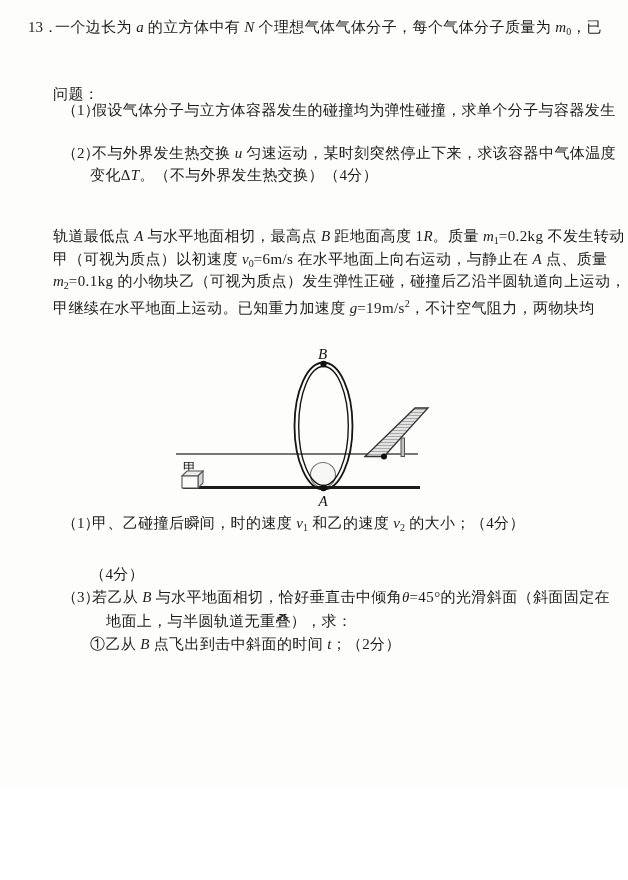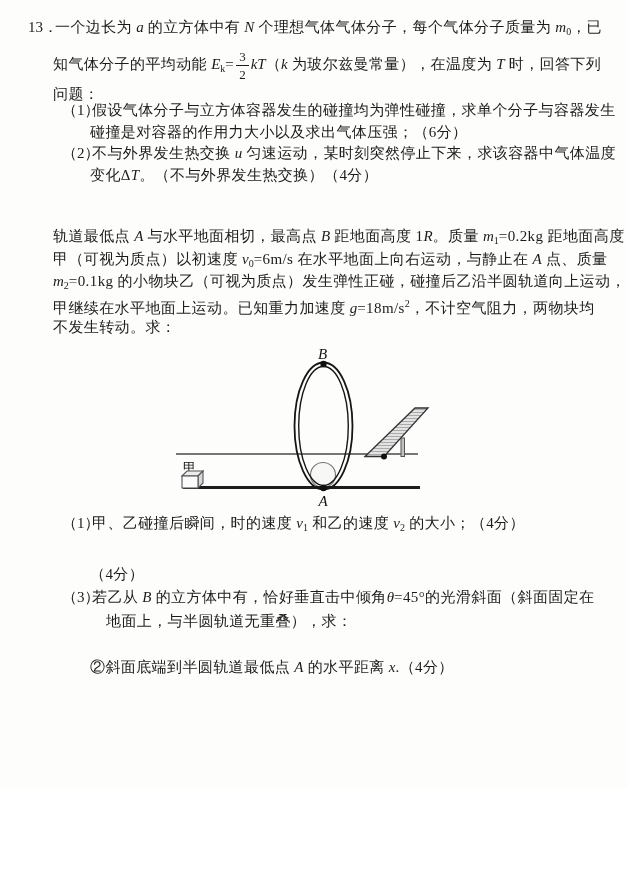--- a/index.html
+++ b/index.html
@@ -44,32 +44,29 @@
     filter:blur(5px);
     transform:rotate(16deg);
   }
 </style>
 </head>
 <body>
 
 <div id="page">
 
   <div class="line" style="top:17px;left:28px"><span class="num">13．</span><span>一个边长为 </span><span class="i">a</span><span> 的立方体中有 </span><span class="i">N</span><span> 个理想气体气体分子，每个气体分子质量为 </span><span class="i">m</span><span class="sub">0</span><span>，已</span></div>
-  <div class="line" style="top:50px;left:53px"><span>知气体分子的平均动能 </span><span class="i">E</span><span class="sub">k</span><span>=</span><span class="frac"><span class="fn">3</span><span class="fd">2</span></span><span class="i">kT</span><span>（</span><span class="i">k</span><span> 为玻尔兹曼常量），在温度为 </span><span class="i">T</span><span> 时，回答下列</span></div>
   <div class="line" style="top:84px;left:53px"><span>问题：</span></div>
   <div class="line" style="top:100px;left:62px"><span class="mk">（1）</span><span>假设气体分子与立方体容器发生的碰撞均为弹性碰撞，求单个分子与容器发生</span></div>
-  <div class="line" style="top:122px;left:90px"><span>碰撞是对容器的作用力大小以及求出气体压强；（6分）</span></div>
   <div class="line" style="top:143px;left:62px"><span class="mk">（2）</span><span>不与外界发生热交换 </span><span class="i">u</span><span> 匀速运动，某时刻突然停止下来，求该容器中气体温度</span></div>
   <div class="line" style="top:165px;left:90px"><span>变化Δ</span><span class="i">T</span><span>。（不与外界发生热交换）（4分）</span></div>
 
-  <div class="line" style="top:226px;left:53px"><span>轨道最低点 </span><span class="i">A</span><span> 与水平地面相切，最高点 </span><span class="i">B</span><span> 距地面高度 1</span><span class="i">R</span><span>。质量 </span><span class="i">m</span><span class="sub">1</span><span>=0.2kg 距地面高度</span></div>
+  <div class="line" style="top:226px;left:53px"><span>轨道最低点 </span><span class="i">A</span><span> 与水平地面相切，最高点 </span><span class="i">B</span><span> 距地面高度 1</span><span class="i">R</span><span>。质量 </span><span class="i">m</span><span class="sub">1</span><span>=0.2kg 不发生转动</span></div>
   <div class="line" style="top:249px;left:53px"><span>甲（可视为质点）以初速度 </span><span class="i">v</span><span class="sub">0</span><span>=6m/s 在水平地面上向右运动，与静止在 </span><span class="i">A</span><span> 点、质量</span></div>
   <div class="line" style="top:271px;left:53px"><span class="i">m</span><span class="sub">2</span><span>=0.1kg 的小物块乙（可视为质点）发生弹性正碰，碰撞后乙沿半圆轨道向上运动，</span></div>
-  <div class="line" style="top:294px;left:53px"><span>甲继续在水平地面上运动。已知重力加速度 </span><span class="i">g</span><span>=18m/s</span><span class="sup">2</span><span>，不计空气阻力，两物块均</span></div>
-  <div class="line" style="top:317px;left:53px"><span>不发生转动。求：</span></div>
+  <div class="line" style="top:294px;left:53px"><span>甲继续在水平地面上运动。已知重力加速度 </span><span class="i">g</span><span>=19m/s</span><span class="sup">2</span><span>，不计空气阻力，两物块均</span></div>
 
   <svg id="figure" viewBox="0 0 330 172">
     <defs>
       <pattern id="hatch" width="6" height="3" patternUnits="userSpaceOnUse">
         <rect width="6" height="3" fill="#e3e3e3"></rect>
         <line x1="0" y1="1.5" x2="6" y2="1.5" stroke="#aaaaaa" stroke-width="1"></line>
       </pattern>
     </defs>
 
     <line x1="6" y1="109" x2="248" y2="109" stroke="#4a4a4a" stroke-width="1.3"></line>
@@ -95,21 +92,21 @@
     <text x="13" y="127" font-size="13" fill="#111">甲</text>
     <g>
       <polygon points="12,131 17,126 33,126 28,131" fill="#ececec" stroke="#555" stroke-width="1.1"></polygon>
       <polygon points="28,131 33,126 33,138 28,143" fill="#d7d7d7" stroke="#555" stroke-width="1.1"></polygon>
       <rect x="12" y="131" width="16" height="12" fill="#fbfbfb" stroke="#555" stroke-width="1.1"></rect>
     </g>
   </svg>
 
   <div class="line" style="top:513px;left:62px"><span class="mk">（1）</span><span>甲、乙碰撞后瞬间，时的速度 </span><span class="i">v</span><span class="sub">1</span><span> 和乙的速度 </span><span class="i">v</span><span class="sub">2</span><span> 的大小；（4分）</span></div>
   <div class="line" style="top:564px;left:90px"><span>（4分）</span></div>
-  <div class="line" style="top:587px;left:62px"><span class="mk">（3）</span><span>若乙从 </span><span class="i">B</span><span> 的立方体中有，恰好垂直击中倾角</span><span class="i">θ</span><span>=45°的光滑斜面（斜面固定在</span></div>
+  <div class="line" style="top:587px;left:62px"><span class="mk">（3）</span><span>若乙从 </span><span class="i">B</span><span> 与水平地面相切，恰好垂直击中倾角</span><span class="i">θ</span><span>=45°的光滑斜面（斜面固定在</span></div>
   <div class="line" style="top:611px;left:106px"><span>地面上，与半圆轨道无重叠），求：</span></div>
-  <div class="line" style="top:657px;left:90px"><span>②斜面底端到半圆轨道最低点 </span><span class="i">A</span><span> 的水平距离 </span><span class="i">x</span><span>.（4分）</span></div>
+  <div class="line" style="top:634px;left:90px"><span>①乙从 </span><span class="i">B</span><span> 点飞出到击中斜面的时间 </span><span class="i">t</span><span>；（2分）</span></div>
 
   <div id="footer-text">物理试题</div>
   <div id="smudge-core" class="smudge"></div>
   <div id="smudge-tail" class="smudge"></div>
 
 </div>
 
 </body></html>

